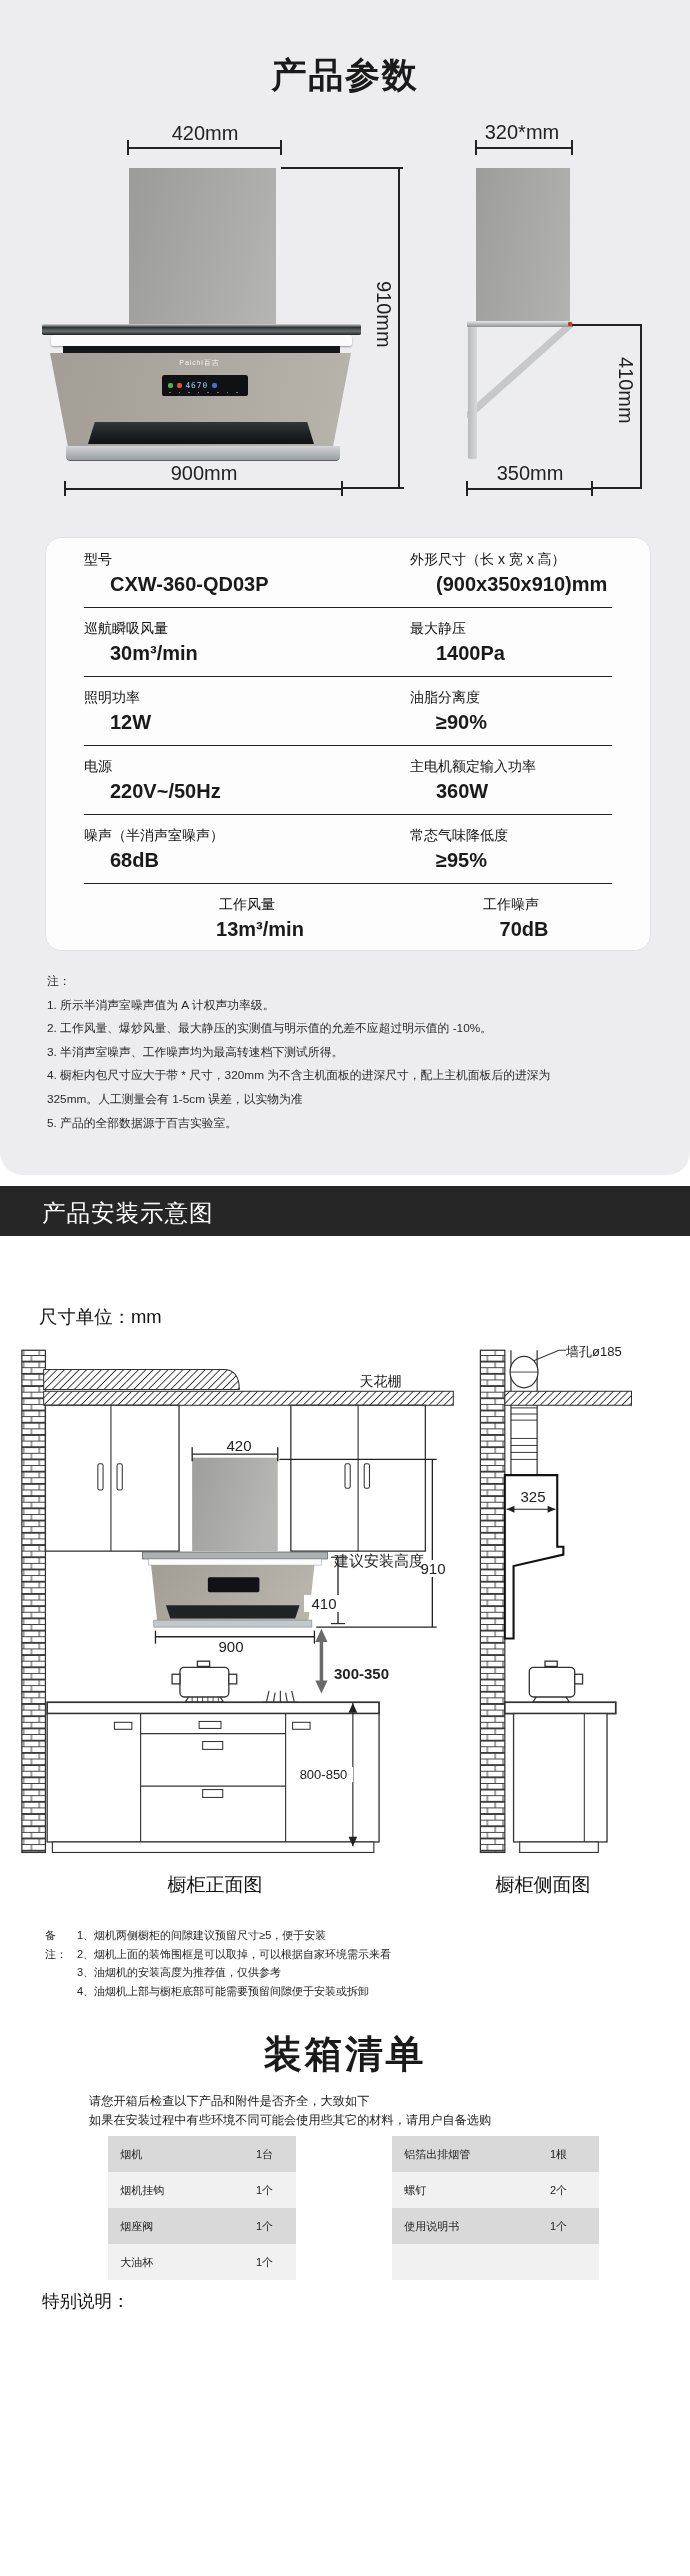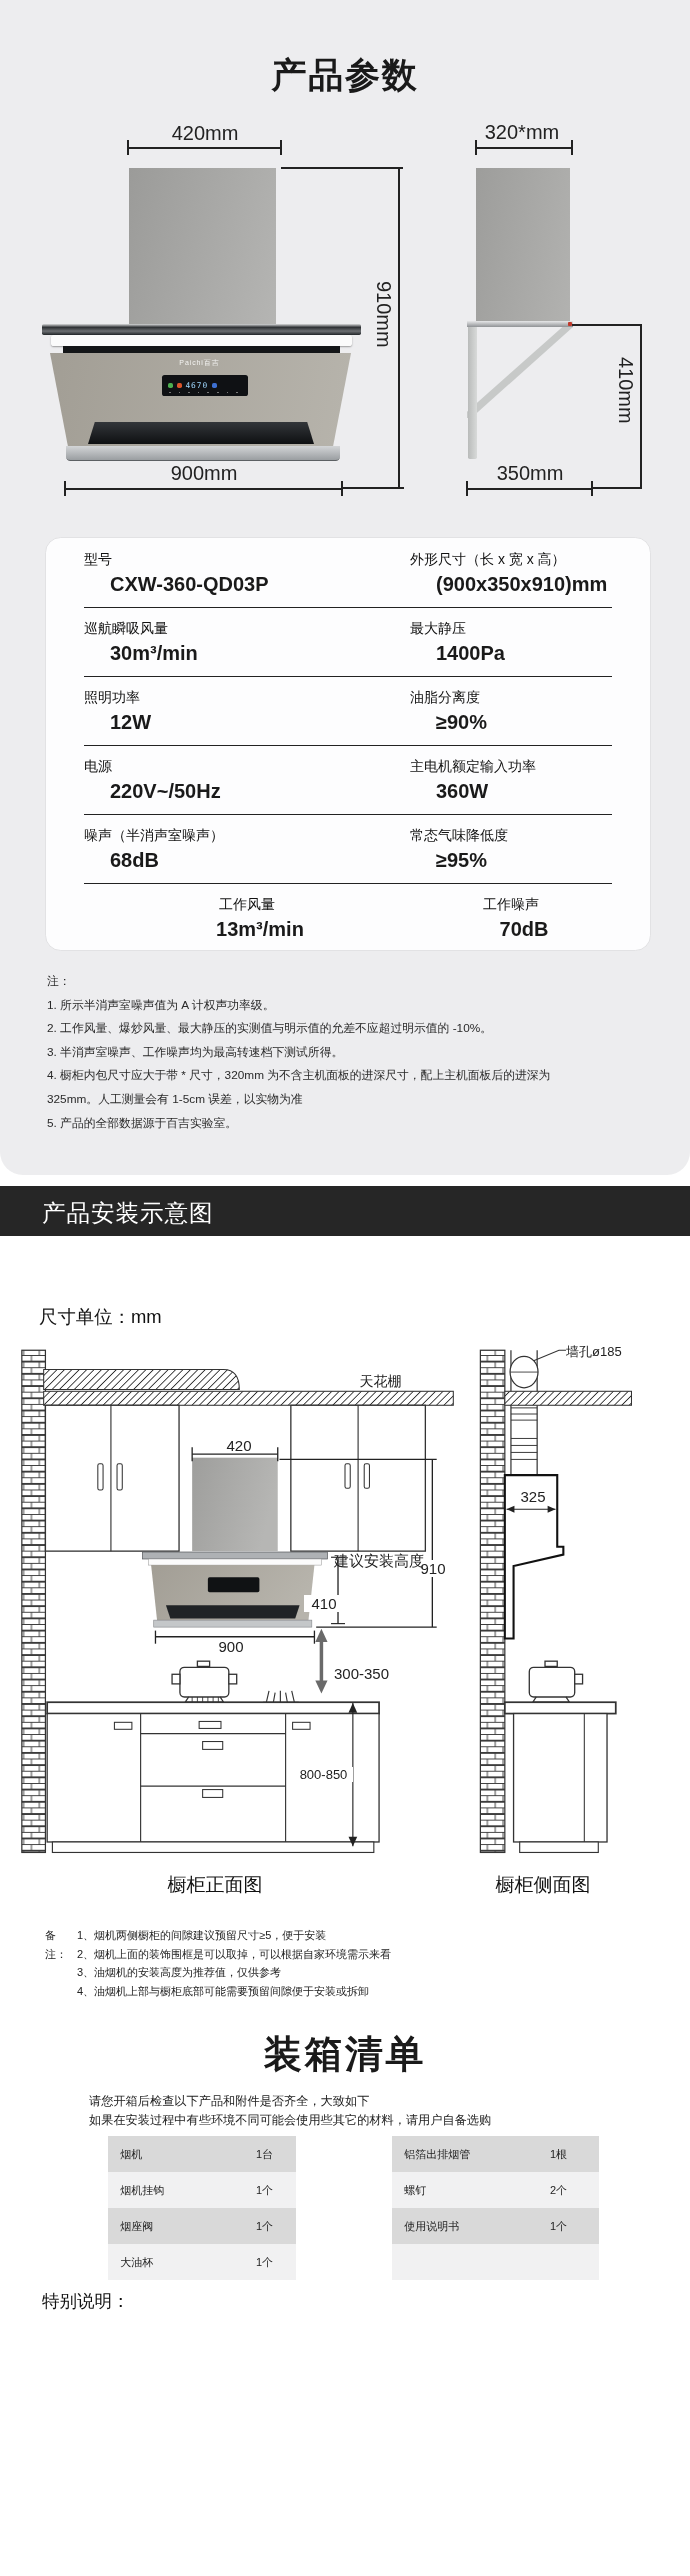--- a/index.html
+++ b/index.html
@@ -296,21 +296,21 @@
   </div>
 
   <div class="abs diag-label" style="left:350px;top:1373px;width:61px;font-size:14px;">天花棚</div>
   <div class="abs diag-label" style="left:566px;top:1343px;width:79px;text-align:left;font-size:13px;">墙孔ø185</div>
   <div class="abs diag-label" style="left:204px;top:1437px;width:70px;">420</div>
   <div class="abs diag-label bg" style="left:411px;top:1560px;width:44px;">910</div>
   <div class="abs diag-label bg" style="left:304px;top:1583px;width:40px;margin-top:12px;">410</div>
   <div class="abs diag-label" style="left:196px;top:1638px;width:70px;">900</div>
   <div class="abs diag-label bg" style="left:511px;top:1488px;width:44px;">325</div>
   <div class="abs diag-label" style="left:334px;top:1552px;width:122px;text-align:left;">建议安装高度</div>
-  <div class="abs diag-label" style="left:334px;top:1665px;width:122px;text-align:left;">300-350</div>
+  <div class="abs diag-label" style="left:334px;top:1665px;width:122px;text-align:left;font-weight:bold;">300-350</div>
   <div class="abs diag-label bg" style="left:294px;top:1767px;width:59px;font-size:13px;">800-850</div>
   <div class="abs diag-caption" style="left:151px;top:1872px;width:128px;">橱柜正面图</div>
   <div class="abs diag-caption" style="left:482px;top:1872px;width:122px;">橱柜侧面图</div>
 
   <div class="abs remarks">
     <div class="remarks-label">备注：</div>
     <div>
       <div>1、烟机两侧橱柜的间隙建议预留尺寸≥5，便于安装</div>
       <div>2、烟机上面的装饰围框是可以取掉，可以根据自家环境需示来看</div>
       <div>3、油烟机的安装高度为推荐值，仅供参考</div>

